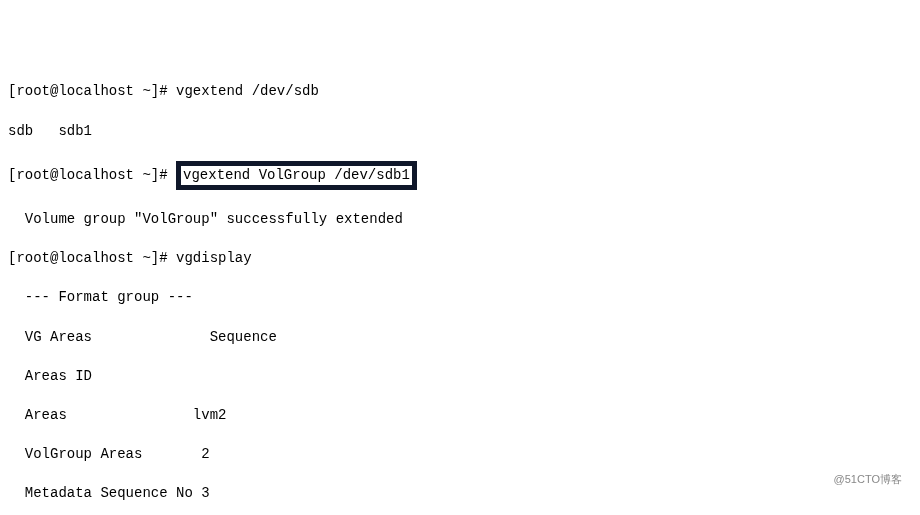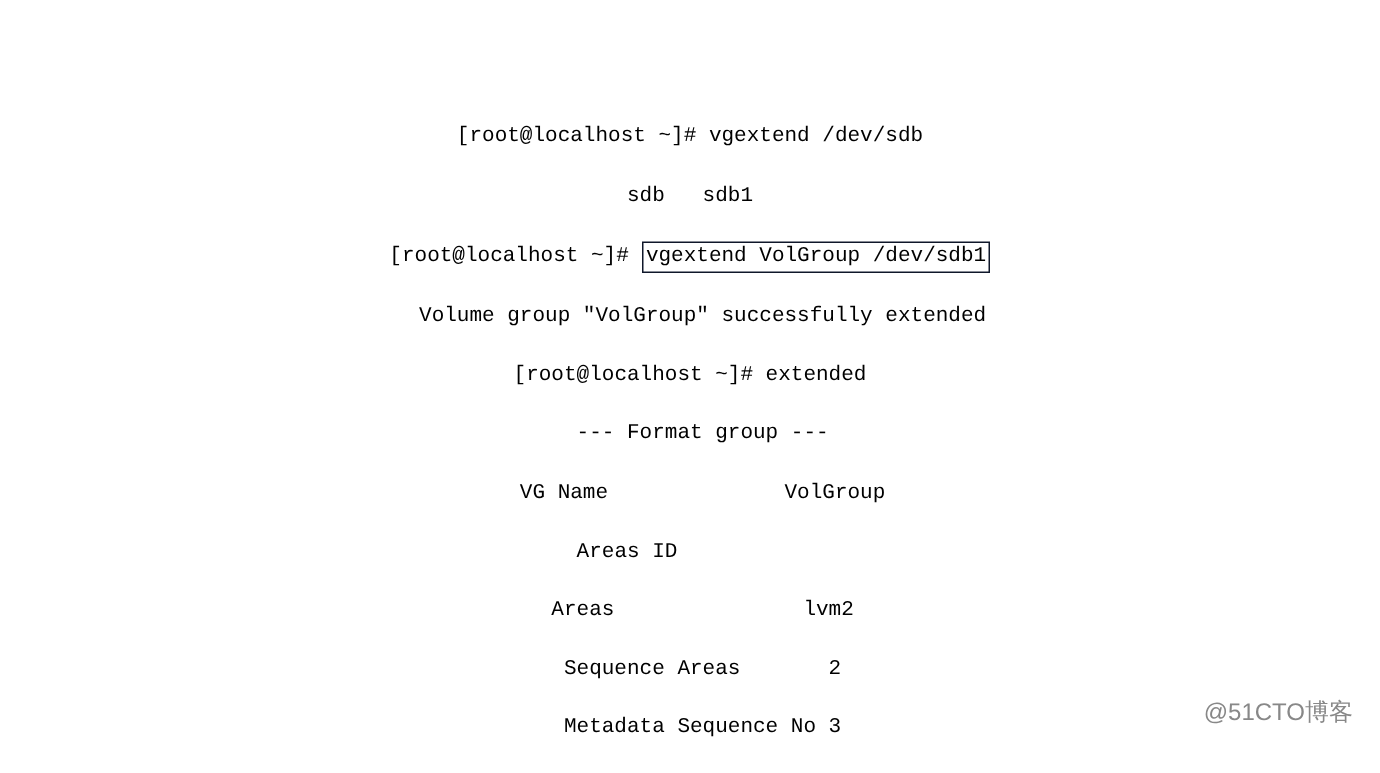--- a/index.html
+++ b/index.html
@@ -1,57 +1,57 @@
 <!DOCTYPE html>
 <html><head>
   <meta charset="utf-8">
   <style>
-    * { margin: 0; padding: 0; box-sizing: border-box; text-align: center; }
+    * { margin: 0; padding: 0; box-sizing: border-box; }
     body {
       font-family: "Courier New", Courier, monospace;
       font-size: 14px;
       line-height: 1.4;
       background: #fff;
       color: #000;
       padding: 4px 8px;
       white-space: pre;
       width: 920px;
       height: 515px;
       position: relative;
     }
     .line { display: block; }
     .hl-red {
-      border: 1px solid #0f172a;
+      border: 5px solid #0f172a;
       display: inline-block;
       padding: 0 2px;
     }
     .watermark {
       position: absolute;
       right: 18px;
       bottom: 28px;
       color: #888;
       font-family: Arial, sans-serif;
-      font-size: 16px;
+      font-size: 11px;
     }
   </style>
 </head>
 <body>
 
 
 
 <span class="line"><span>[root@localhost ~]# </span><span>vgextend /dev/sdb</span></span>
 <span class="line">sdb   sdb1</span>
 <span class="line"><span>[root@localhost ~]# </span><span class="hl-red">vgextend VolGroup /dev/sdb1</span></span>
 <span class="line">  Volume group "VolGroup" successfully extended</span>
-<span class="line"><span>[root@localhost ~]# </span><span>extended</span></span>
+<span class="line"><span>[root@localhost ~]# </span><span>vgdisplay</span></span>
 <span class="line">  --- Format group ---</span>
-<span class="line"><span>  VG Name              </span><span>VolGroup</span></span>
+<span class="line"><span>  VG Areas              </span><span>Sequence</span></span>
 <span class="line"><span>  Areas ID            </span><span></span></span>
 <span class="line"><span>  Areas               </span><span>lvm2</span></span>
-<span class="line"><span>  Sequence Areas       </span><span>2</span></span>
+<span class="line"><span>  VolGroup Areas       </span><span>2</span></span>
 <span class="line"><span>  Metadata Sequence No </span><span>3</span></span>
 
 
 
 
 
 
 
 
 

